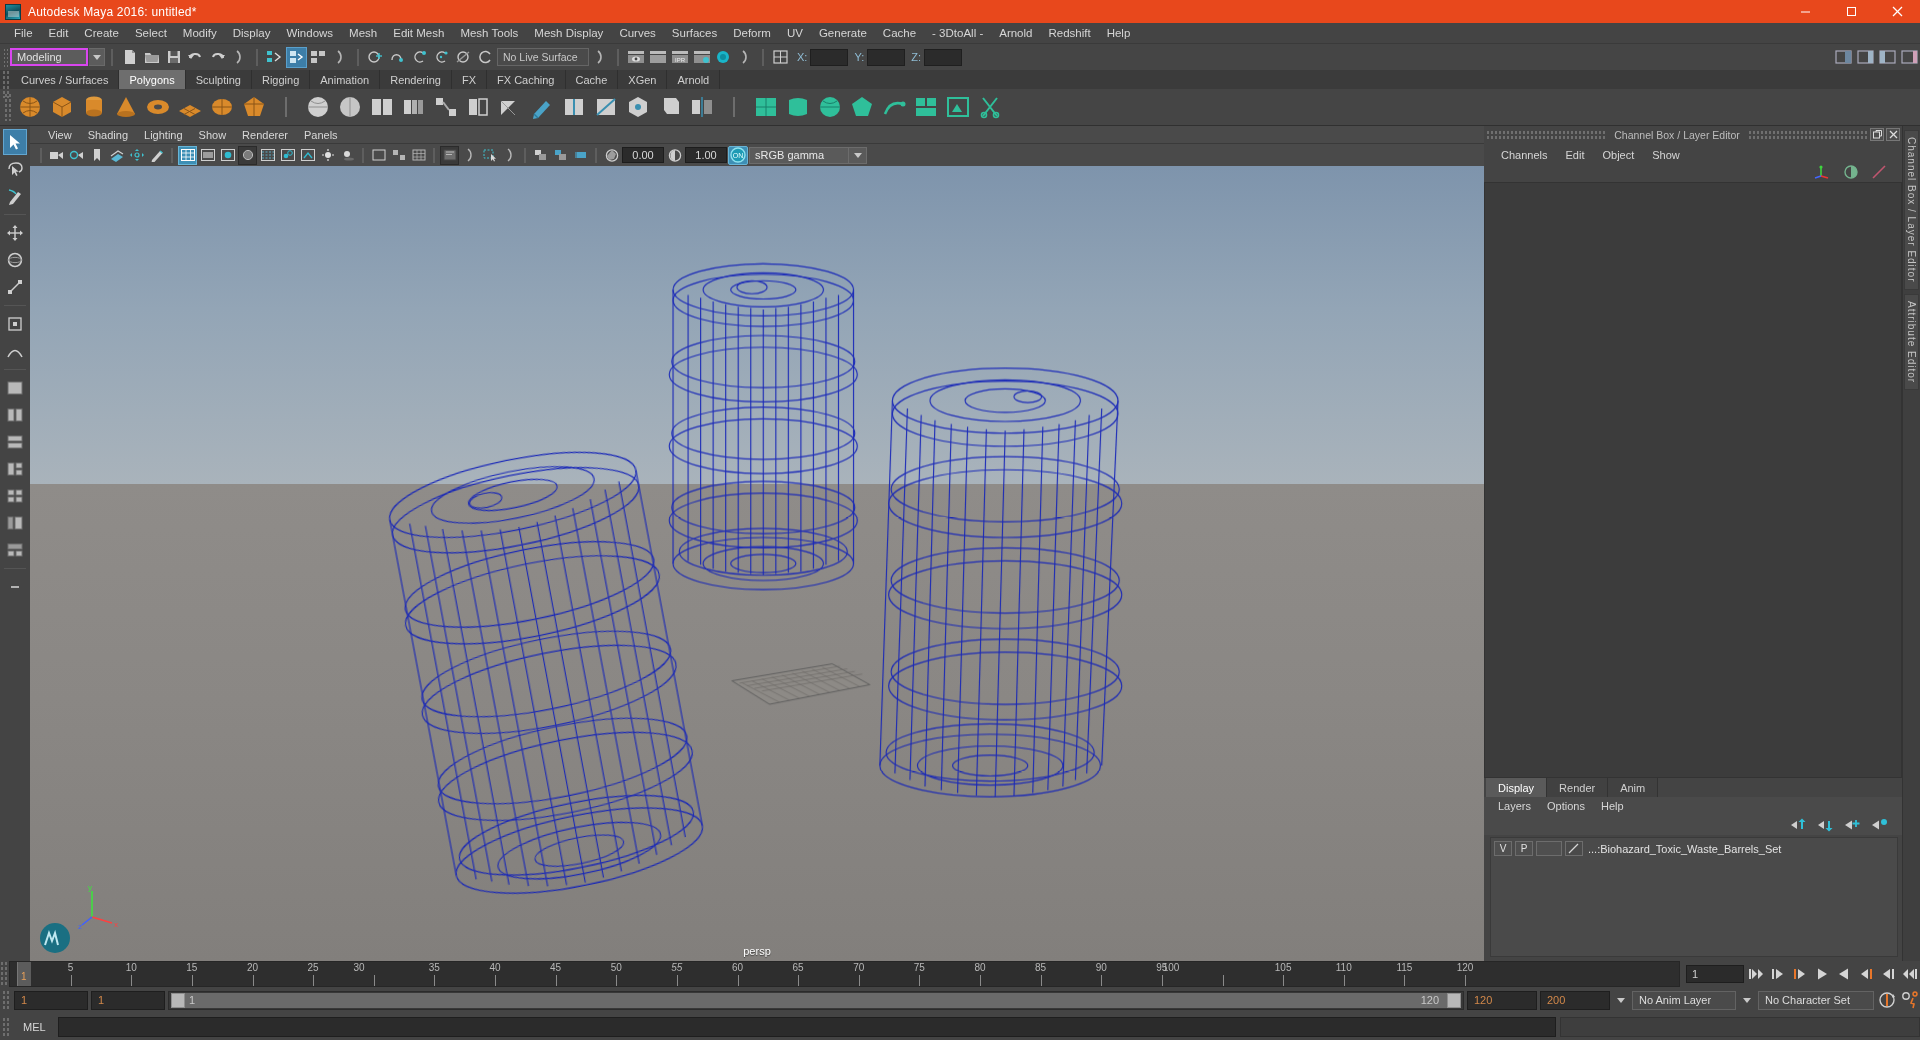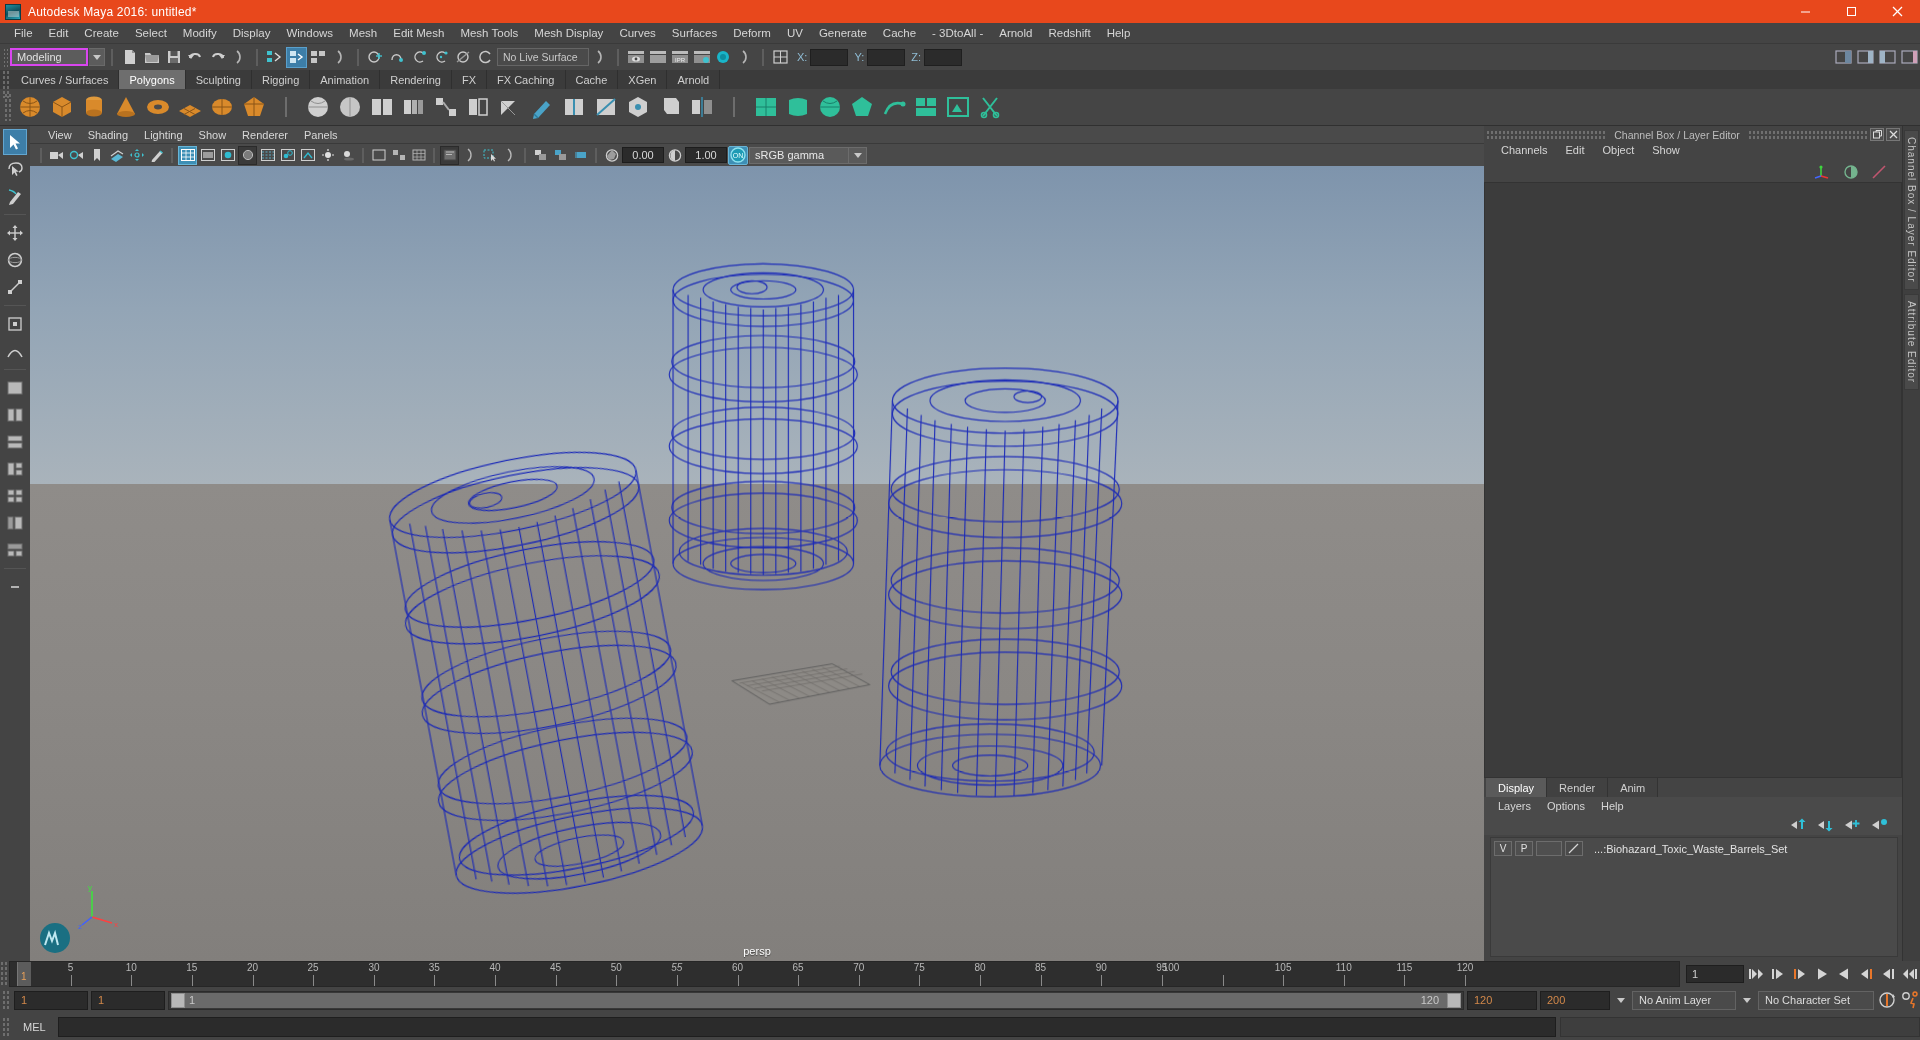--- a/index.html
+++ b/index.html
@@ -158,21 +158,21 @@
   .rd-titlebar {
     height:17px; flex:0 0 17px; display:flex; align-items:center; background:#444444;
     position:relative; padding: 0 2px;
   }
   .dotted-fill { flex:1 1 auto; height:9px;
      background-image: radial-gradient(#6f6f6f 1px, transparent 1px);
      background-size:4px 5px; }
   .rd-title-text { font-size:10.5px; color:#bdbdbd; padding:0 8px; white-space:nowrap; }
   .rd-winbtn { width:14px; height:13px; border:1px solid #777; background:#4e4e4e;
       display:flex; align-items:center; justify-content:center; margin-left:2px; }
-  .cb-menubar { height:19px; flex:0 0 19px; display:flex; align-items:flex-start; background:#444444; padding-left:8px; }
+  .cb-menubar { height:19px; flex:0 0 19px; display:flex; align-items:flex-end; background:#444444; padding-left:8px; }
   .cb-menu { font-size:11px; color:#d6d6d6; padding:1px 9px; }
   .cb-body { flex:1 1 auto; background:#3c3c3c; border:1px solid #333; min-height:0; }
   .xform-icons { height:20px; display:flex; align-items:center; justify-content:flex-end;
       gap:10px; padding-right:14px; background:#444444; flex:0 0 20px; }
 
   .layer-editor { flex: 0 0 auto; background:#444444; display:flex; flex-direction:column; }
   .le-tabs { height:19px; display:flex; align-items:stretch; flex:0 0 19px; padding-left:2px; }
   .le-tab { font-size:11px; color:#cfcfcf; padding:0 12px; display:flex; align-items:center;
             background:#414141; border-right:1px solid #333; }
   .le-tab.active { background:#5a5a5a; color:#fff; }
@@ -181,21 +181,21 @@
   .le-btnrow { height:20px; display:flex; align-items:center; justify-content:flex-end;
                gap:10px; padding-right:14px; flex:0 0 20px; background:#4a4a4a; }
   .le-list { height:120px; background:#4a4a4a; border:1px solid #3a3a3a; margin:2px 4px 4px 6px;
              padding-top:2px; }
   .layer-row { display:flex; align-items:center; height:17px; gap:3px; padding-left:3px; }
   .layer-chip { width:18px; height:15px; background:#4f4f4f; border:1px solid #6d6d6d;
       font-size:10px; color:#e0e0e0; display:flex; align-items:center; justify-content:center; }
   .layer-blank { width:26px; height:15px; background:#4f4f4f; border:1px solid #6d6d6d; }
   .layer-color { width:18px; height:15px; background:#4a4a4a; border:1px solid #6d6d6d;
       display:flex; align-items:center; justify-content:center; }
-  .layer-name { font-size:11px; color:#e2e2e2; margin-left:8px; white-space:nowrap; }
+  .layer-name { font-size:11px; color:#e2e2e2; margin-left:2px; white-space:nowrap; }
 
   .rd-sidetabs { width:18px; flex:0 0 18px; background:#3f3f3f; display:flex; flex-direction:column;
      align-items:center; padding-top:4px; border-left:1px solid #333; }
   .side-tab { writing-mode: vertical-rl; font-size:10px; color:#c4c4c4; padding:6px 1px;
      letter-spacing:1px; background:#4a4a4a; margin-bottom:4px; border:1px solid #3a3a3a; }
 
   
   .timeline-row { height:26px; flex:0 0 26px; display:flex; align-items:stretch; background:#444444; }
   .tl-grip { width:9px; flex:0 0 9px;
      background-image: radial-gradient(#8a8a8a 1px, transparent 1px); background-size:4px 5px; opacity:.6; }
@@ -1234,21 +1234,21 @@
         <div class="tl-num" style="left: 60.625px;">5</div>
         <div class="tl-tick" style="left: 121.25px;"></div>
         <div class="tl-num" style="left: 121.25px;">10</div>
         <div class="tl-tick" style="left: 181.875px;"></div>
         <div class="tl-num" style="left: 181.875px;">15</div>
         <div class="tl-tick" style="left: 242.5px;"></div>
         <div class="tl-num" style="left: 242.5px;">20</div>
         <div class="tl-tick" style="left: 303.125px;"></div>
         <div class="tl-num" style="left: 303.125px;">25</div>
         <div class="tl-tick" style="left: 363.75px;"></div>
-        <div class="tl-num" style="left: 364px; text-align: right;">30</div>
+        <div class="tl-num" style="left: 349px; text-align: right;">30</div>
         <div class="tl-tick" style="left: 424.375px;"></div>
         <div class="tl-num" style="left: 424.375px;">35</div>
         <div class="tl-tick" style="left: 485px;"></div>
         <div class="tl-num" style="left: 485px;">40</div>
         <div class="tl-tick" style="left: 545.625px;"></div>
         <div class="tl-num" style="left: 545.625px;">45</div>
         <div class="tl-tick" style="left: 606.25px;"></div>
         <div class="tl-num" style="left: 606.25px;">50</div>
         <div class="tl-tick" style="left: 666.875px;"></div>
         <div class="tl-num" style="left: 666.875px; font-style: italic;">55</div>

